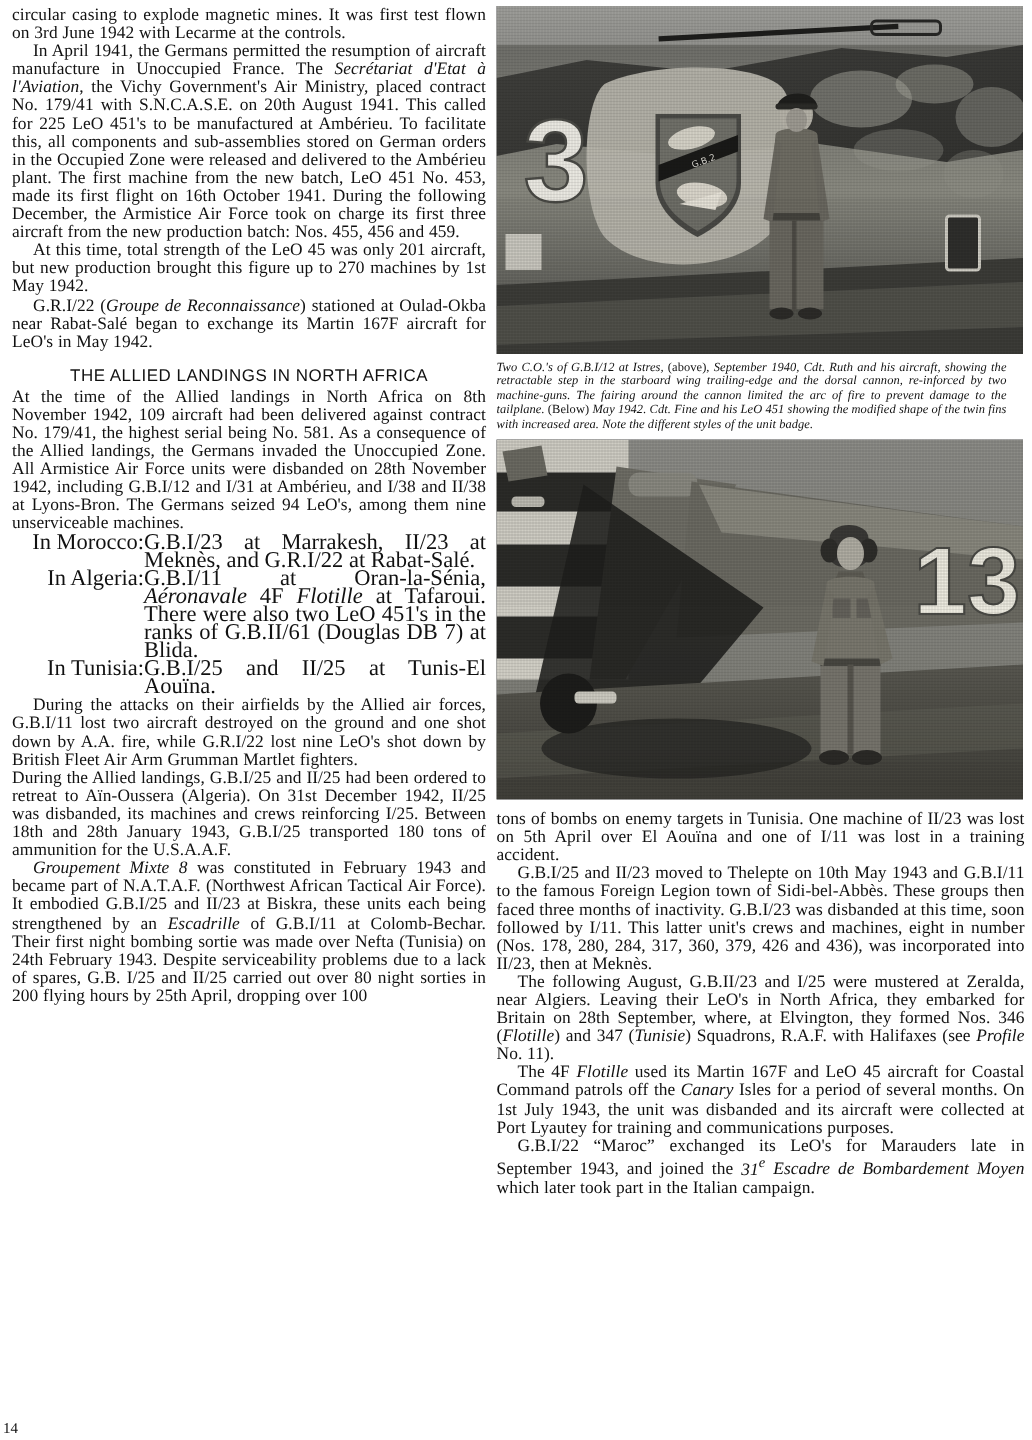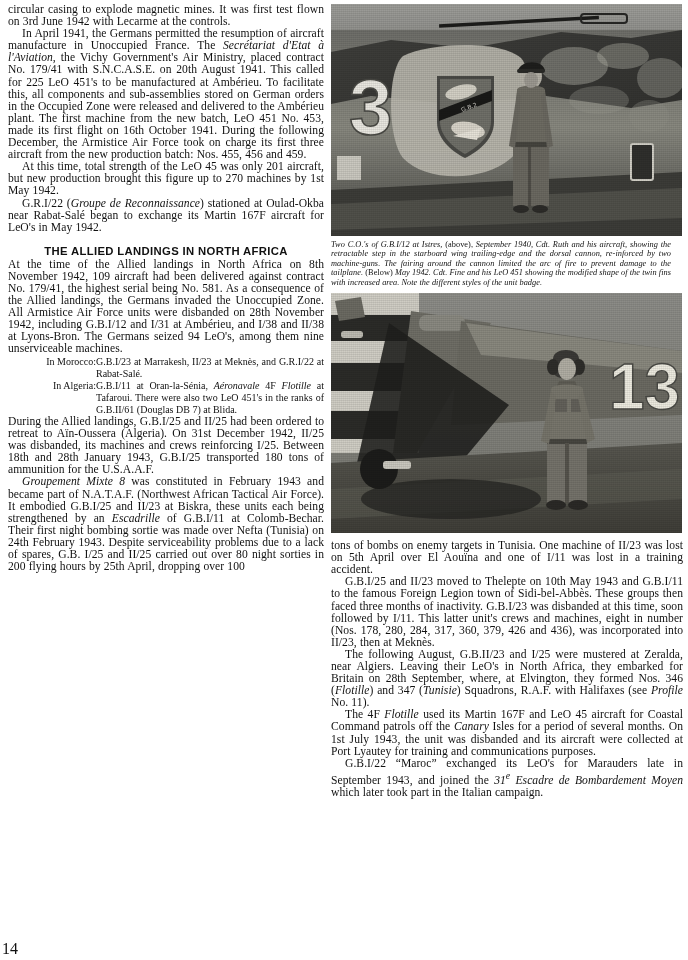--- a/index.html
+++ b/index.html
@@ -37,30 +37,30 @@
     text-indent: 14px;
     letter-spacing: 0.05px;
     word-spacing: 0.2px;
   }
   p.noindent { text-indent: 0; }
   .it { font-style: italic; }
   h2.section {
     margin: 11px 0 1px 0;
     font-family: "Liberation Sans", "DejaVu Sans", sans-serif;
     font-size: 11.3px;
-    font-weight: bold;
+    font-weight: normal;
     text-align: center;
     letter-spacing: 0.35px;
     line-height: 13px;
   }
   
   table.units {
     width: 100%;
     border-collapse: collapse;
-    font-size: 10px;
+    font-size: 15px;
     line-height: 12.1px;
   }
   table.units td {
     padding: 0;
     vertical-align: top;
   }
   td.region {
     width: 88px;
     text-align: right;
     padding-right: 4px;
@@ -82,21 +82,21 @@
     line-height: 9.4px;
     font-style: italic;
     text-align: justify;
     margin: 4px 12px 5px 0;
     letter-spacing: 0.05px;
   }
   .caption .rm { font-style: normal; }
   .pagenum {
     position: absolute;
     left: 2px; bottom: 2px;
-    font-size: 16px;
+    font-size: 10px;
     font-family: "Liberation Serif", serif;
   }
   
   .ph-canvas { position: absolute; inset: 0; }
   .grain {
     position: absolute; inset: 0;
     opacity: .35;
     background-image:
       repeating-linear-gradient(0deg, rgba(0,0,0,.20) 0 1px, rgba(255,255,255,.10) 1px 2px),
       repeating-linear-gradient(90deg, rgba(0,0,0,.13) 0 1px, rgba(255,255,255,.07) 1px 2px);
@@ -126,23 +126,28 @@
     <table class="units">
       <tbody>
         <tr>
           <td class="region">In Morocco:</td>
           <td class="detail">G.B.I/23 at Marrakesh, II/23 at Meknès, and G.R.I/22 at Rabat-Salé.</td>
         </tr>
         <tr>
           <td class="region">In Algeria:</td>
           <td class="detail">G.B.I/11 at Oran-la-Sénia, <span class="it">Aéronavale</span> 4F <span class="it">Flotille</span> at Tafaroui. There were also two LeO 451's in the ranks of G.B.II/61 (Douglas DB 7) at Blida.</td>
         </tr>
+        <tr>
+          <td class="region">In Tunisia:</td>
+          <td class="detail">G.B.I/25 and II/25 at Tunis-El Aouïna.</td>
+        </tr>
       </tbody>
     </table>
 
+    <p>During the attacks on their airfields by the Allied air forces, G.B.I/11 lost two aircraft destroyed on the ground and one shot down by A.A. fire, while G.R.I/22 lost nine LeO's shot down by British Fleet Air Arm Grumman Martlet fighters.</p>
 
 
     <p class="noindent">During the Allied landings, G.B.I/25 and II/25 had been ordered to retreat to Aïn-Oussera (Algeria). On 31st December 1942, II/25 was disbanded, its machines and crews reinforcing I/25. Between 18th and 28th January 1943, G.B.I/25 transported 180 tons of ammunition for the U.S.A.A.F.</p>
 
     <p><span class="it">Groupement Mixte 8</span> was constituted in February 1943 and became part of N.A.T.A.F. (Northwest African Tactical Air Force). It embodied G.B.I/25 and II/23 at Biskra, these units each being strengthened by an <span class="it">Escadrille</span> of G.B.I/11 at Colomb-Bechar. Their first night bombing sortie was made over Nefta (Tunisia) on 24th February 1943. Despite serviceability problems due to a lack of spares, G.B. I/25 and II/25 carried out over 80 night sorties in 200 flying hours by 25th April, dropping over 100</p>
   </div>
 
   <div class="col-right">
 
     <div class="photo" id="photo-top">

